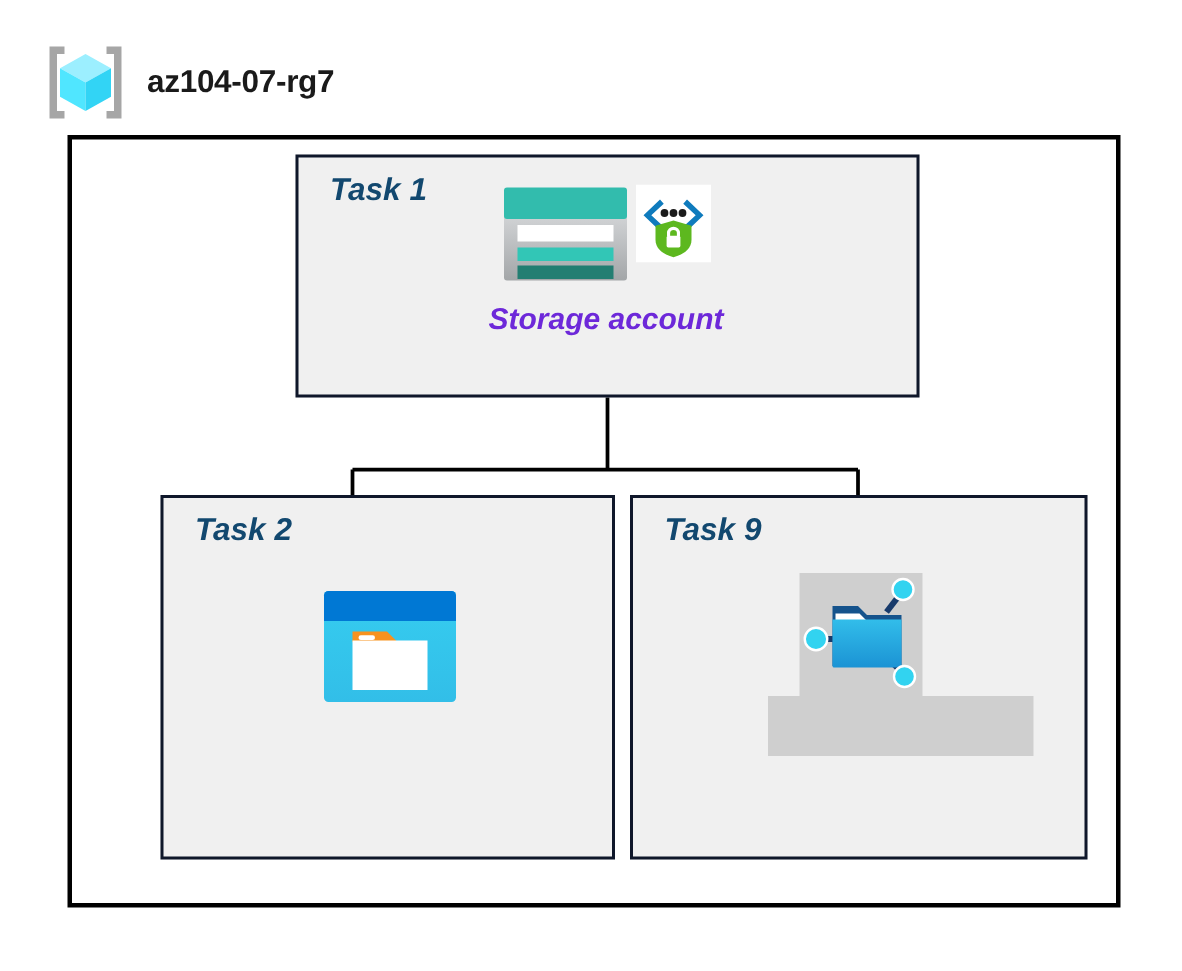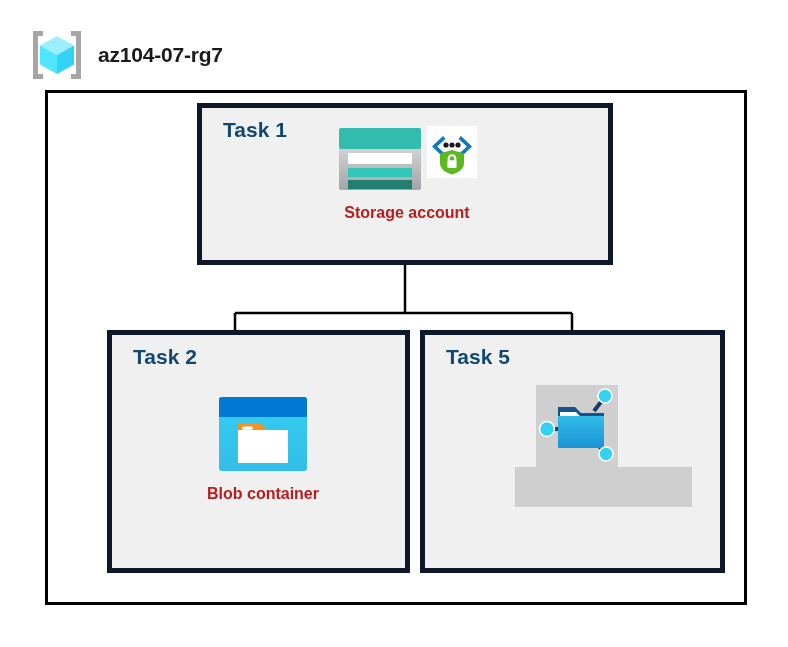--- a/index.html
+++ b/index.html
@@ -53,22 +53,23 @@
     height: 515px;
     background: #ffffff;
     border: 3px solid #000000;
     box-sizing: border-box;
   }
 
   
   .task-box {
     position: absolute;
     background: #f0f0f0;
-    border: 5px solid #0f172a;
+    border: 2px solid #0f172a;
     box-sizing: border-box;
+    font-style: italic;
   }
   #task-1-box { left: 197px; top: 103px; width: 416px; height: 162px; }
   #task-2-box { left: 72px;  top: 330px; width: 303px; height: 243px; margin-left: 35px; }
   #task-3-box { left: 420px; top: 330px; width: 305px; height: 243px; }
 
   .task-label {
     position: absolute;
     left: 21px;
     top: 10px;
     font-size: 21px;
@@ -77,23 +78,23 @@
     white-space: nowrap;
   }
 
   .node {
     position: absolute;
     display: flex;
     flex-direction: column;
     align-items: center;
   }
   .node-label {
-    font-size: 16px;
+    font-size: 20px;
     font-weight: bold;
-    color: #b91c1c;
+    color: #6d28d9;
     white-space: nowrap;
     margin-top: 8px;
   }
 
   
   #storage-node   { left: 105px; top: 18px;  width: 200px; }
   #blob-node      { left: 36px;  top: 60px;  width: 230px; }
   #fileshare-node { left: 45px;  top: 50px;  width: 215px; }
 
   .icon-row {
@@ -214,26 +215,25 @@
           </defs>
           <rect x="2" y="2" width="88" height="74" rx="3" fill="url(#blobBody)"></rect>
           <path d="M2 5 a3 3 0 0 1 3 -3 h82 a3 3 0 0 1 3 3 v17 h-88 Z" fill="#0078d4"></path>
 
           <path d="M21 29 h23 l7 7 h-30 Z" fill="#f7921e"></path>
           <rect x="25" y="31.5" width="11" height="3.2" rx="1.6" fill="#ffffff"></rect>
 
           <rect x="21" y="35" width="50" height="33" fill="#ffffff"></rect>
         </svg>
       </span>
-      <div class="node-label">Blob container</div>
     </div>
   </div>
 
   <div class="task-box" id="task-3-box">
-    <div class="task-label">Task 5</div>
+    <div class="task-label">Task 9</div>
 
     <div class="grey-plate" id="fileshare-plate-icon"></div>
     <div class="grey-plate" id="fileshare-plate-text"></div>
 
     <div class="node" id="fileshare-node">
       <span>
         <svg width="80" height="80" viewBox="0 0 80 80" xmlns="http://www.w3.org/2000/svg">
           <defs>
             <linearGradient id="fsFolder" x1="0" y1="0" x2="0" y2="1">
               <stop offset="0" stop-color="#32bdea"></stop>

